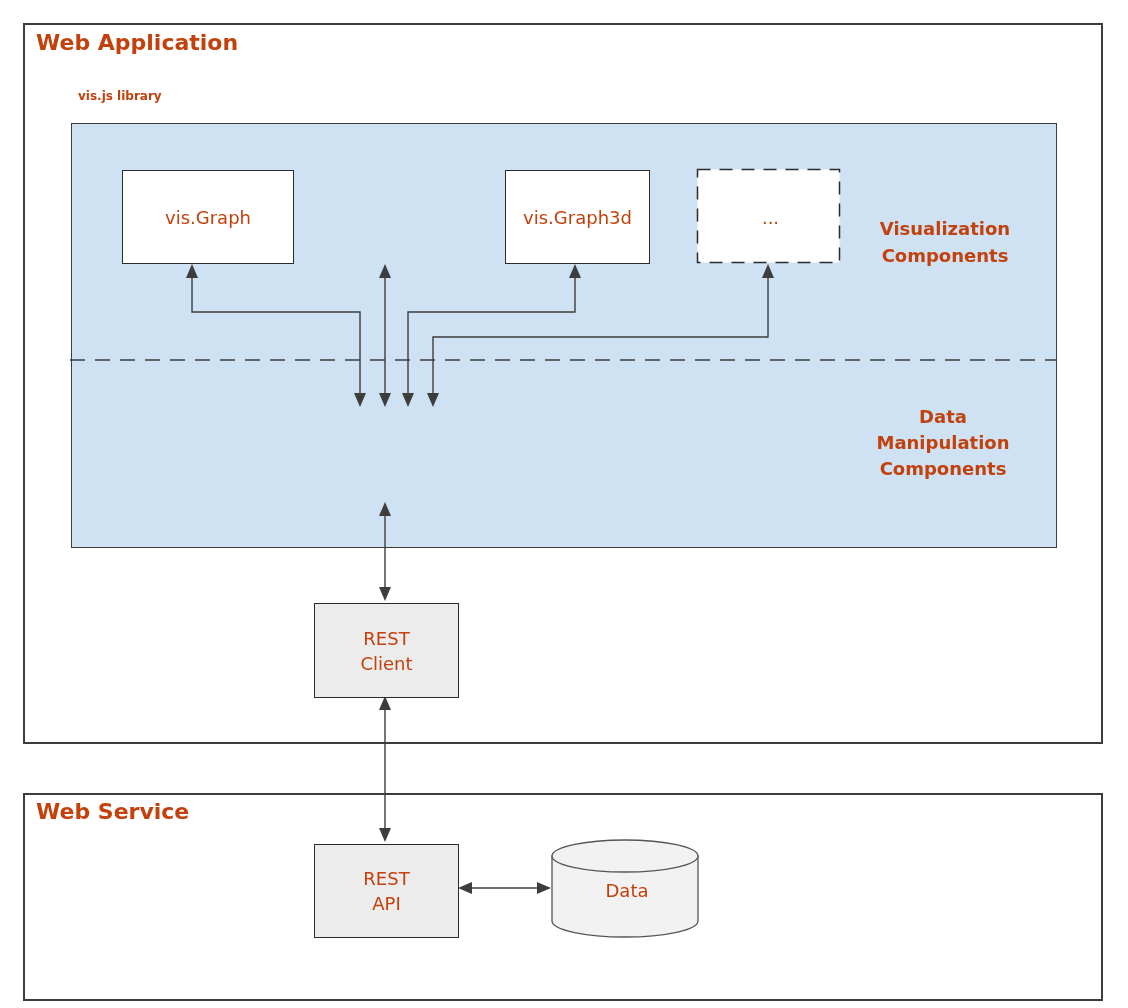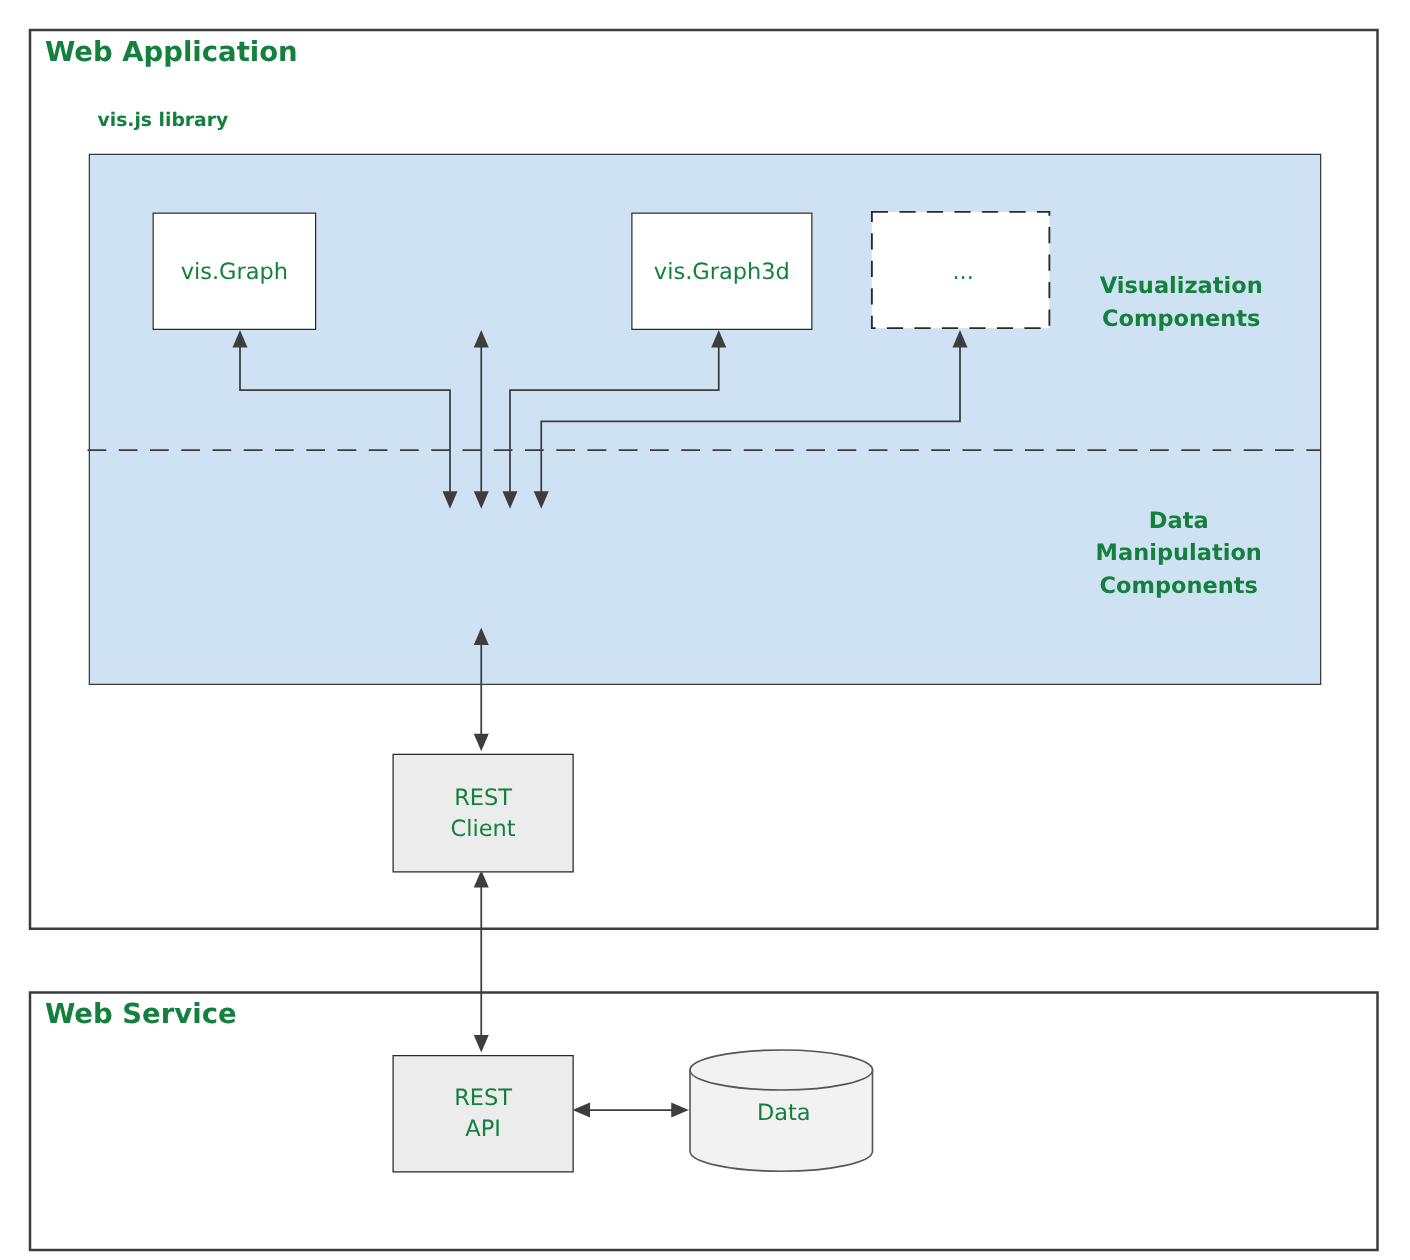--- a/index.html
+++ b/index.html
@@ -1,41 +1,41 @@
 <!DOCTYPE html>
 <html style="--panel-blue: #cfe2f3; --node-gray: #ececec; --cylinder-gray: #f2f2f2; --line: #3d3d3d; --border-dark: #3c3c3c; --node-border: #2b2b2b;"><head>
 <meta charset="utf-8">
 <style>
   html,body{margin:0;padding:0;background:#fff;}
   #canvas{
     position:relative;
     width:1128px;height:1008px;
     background:#fff;
     font-family:"DejaVu Sans", "Liberation Sans", sans-serif;
-    color:#15803d;
+    color:#c2410c;
     overflow:hidden;
   }
   .group-box{
     position:absolute;
     border:2px solid var(--border-dark,#3c3c3c);
     background:transparent;
     box-sizing:border-box;
   }
   .group-title{
     position:absolute;
     font-weight:bold;
     font-size:22px;
     line-height:26px;
     white-space:nowrap;
     z-index:3;
   }
   .sub-title{
     position:absolute;
     font-weight:bold;
-    font-size:15px;
+    font-size:12px;
     line-height:20px;
     white-space:nowrap;
     z-index:3;
   }
   .panel{
     position:absolute;
     background:var(--panel-blue,#cfe2f3);
     border:1px solid var(--border-dark,#3c3c3c);
     box-sizing:border-box;
   }
@@ -88,21 +88,21 @@
 
 <div id="canvas">
 
   <div class="group-box" style="left:23px;top:23px;width:1080px;height:721px;">
     <div class="group-title" style="left:11px;top:5px;">Web Application</div>
 
     <div class="sub-title" style="left:53px;top:61px;">vis.js library</div>
 
     <div class="panel" style="left:46px;top:98px;width:986px;height:425px;">
 
-      <div class="node" style="left:50px;top:46px;width:131px;height:94px;justify-content:center;">
+      <div class="node" style="left:50px;top:46px;width:172px;height:94px;justify-content:center;">
         <span>vis.Graph</span>
       </div>
 
 
       <div class="node" style="left:433px;top:46px;width:145px;height:94px;text-align:center;">
         <span>vis.Graph3d</span>
       </div>
 
       <div class="node ghost" style="left:627px;top:46px;width:143px;height:94px;">
         <span>...</span>

